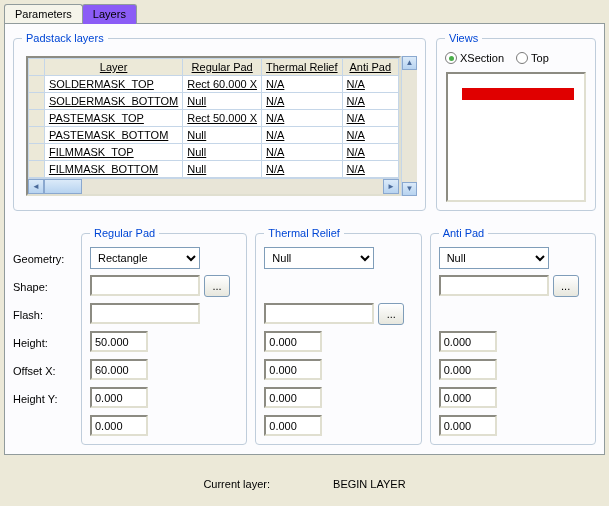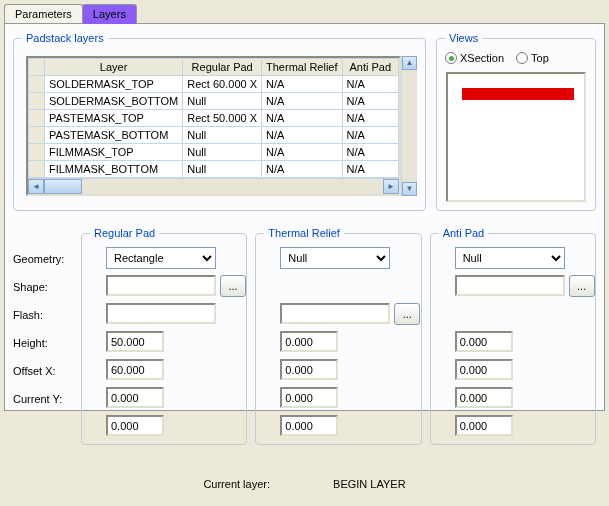--- a/index.html
+++ b/index.html
@@ -1,53 +1,53 @@
 <!DOCTYPE html>
 <html><head>
 <meta charset="utf-8">
 <style>
 * { box-sizing: border-box; font-family: Tahoma, Arial, sans-serif; font-size: 11px; }
 body { margin: 0; padding: 0; background: #ece9d8; width: 609px; height: 506px; overflow: hidden; }
 .tabs { display: flex; padding-left: 4px; padding-top: 4px; }
 .tab { padding: 3px 10px; border: 1px solid #919b9c; background: #f5f4ea; border-bottom: none; border-top-left-radius: 3px; border-top-right-radius: 3px; margin-right: -1px; cursor: pointer; }
 .tab.active { background: #8b5cf6; position: relative; z-index: 2; margin-bottom: -1px; padding-bottom: 4px; }
-.panel { border: 1px solid #919b9c; margin: 0 4px 4px 4px; background: #fcfcfe; padding: 8px; height: 388px; }
+.panel { border: 1px solid #919b9c; margin: 0 4px 4px 4px; background: #fcfcfe; padding: 8px; height: 432px; }
 fieldset { border: 1px solid #bfcddb; border-radius: 4px; padding: 8px; margin: 0; }
 legend { color: #0046d5; padding: 0 4px; }
 .row1 { display: flex; gap: 10px; }
 .padstack-fs { flex: 1; }
 .views-fs { width: 160px; }
 .radios { display: flex; gap: 12px; margin-bottom: 8px; }
 .radio { display: flex; align-items: center; gap: 3px; cursor: pointer; }
 .radio .dot { width: 12px; height: 12px; border-radius: 50%; border: 1px solid #7a7a7a; background: #fff; display: inline-flex; align-items: center; justify-content: center; }
 .radio.on .dot::after { content: ""; width: 5px; height: 5px; border-radius: 50%; background: #4aae4a; }
 .preview { border: 2px inset #e0dfd0; background: #fff; width: 140px; height: 130px; margin: 0 auto; position: relative; }
 .redbar { position: absolute; left: 14px; top: 14px; width: 112px; height: 12px; background: #e00000; }
 .tbl-wrap { border: 2px inset #e0dfd0; background: #fff; margin-top: 4px; margin-left: 4px; }
 table { border-collapse: collapse; width: 100%; }
-th, td { border: 1px solid #c5d6e8; padding: 2px 4px; text-align: left; height: 17px; background: #fff; white-space: nowrap; overflow: hidden; }
+th, td { border: 1px solid #c5d6e8; padding: 2px 4px; text-align: left; height: 17px; background: #fff; white-space: nowrap; overflow: hidden; text-decoration: underline; }
 th { background: #ece9d8; font-weight: normal; text-align: center; }
 .rowhdr { background: #ece9d8; width: 26px; text-align: center; font-size: 10px; }
 tr.sel td.cell { background: #2f62c9; color: #fff; }
 .col-layer { width: 135px; }
 .col-reg { width: 75px; }
 .col-th { width: 80px; }
 .col-anti { width: 65px; }
 .vscroll { width: 16px; background: #e8e5d7; border-left: 1px solid #c5d6e8; }
 .vscroll .arr { height: 14px; background: linear-gradient(#dbeaf9,#b7d3f0); border: 1px solid #8aa8cf; font-size: 8px; text-align: center; line-height: 12px; color: #4a6a9a; }
 .hscroll { display: flex; height: 16px; background: #e8e5d7; border-top: 1px solid #c5d6e8; }
 .hscroll .arr { width: 16px; background: linear-gradient(#dbeaf9,#b7d3f0); border: 1px solid #8aa8cf; font-size: 8px; text-align: center; line-height: 14px; color: #4a6a9a; cursor: pointer; }
 .hscroll .track { flex: 1; }
 .hscroll .thumb { width: 38px; height: 100%; background: linear-gradient(#dbeaf9,#b7d3f0); border: 1px solid #8aa8cf; }
 .tbl-outer { display: flex; }
 .row2 { display: flex; gap: 8px; margin-top: 16px; }
 .labels { display: flex; flex-direction: column; gap: 7px; padding-top: 22px; width: 60px; }
 .labels div { height: 21px; line-height: 21px; }
 .pad-fs { flex: 1; min-width: 0; }
-.field-col { display: flex; flex-direction: column; gap: 7px; margin-left: 16px; }
+.field-col { display: flex; flex-direction: column; gap: 7px; }
 .fr { display: flex; gap: 4px; align-items: center; height: 21px; }
 select, input[type=text] { border: 2px inset #e0dfd0; background: #fff; height: 21px; padding: 1px 3px; }
 select { width: 110px; height: 22px; border: 1px solid #7f9db9; }
 input[type=text] { width: 110px; }
 input.short { width: 58px; }
 .btn { height: 22px; min-width: 26px; border: 1px solid #7f9db9; background: linear-gradient(#fff,#e7e7de); border-radius: 3px; cursor: pointer; padding: 0 4px; }
 .footer { text-align: center; margin-top: 33px; }
 .footer span { display: inline-block; margin: 0 30px; }
 </style>
 </head>
@@ -156,21 +156,21 @@
     </fieldset>
   </div>
 
   <div class="row2">
     <div class="labels">
       <div>Geometry:</div>
       <div>Shape:</div>
       <div>Flash:</div>
       <div>Height:</div>
       <div>Offset X:</div>
-      <div>Current Y:</div>
+      <div>Height Y:</div>
     </div>
 
     <fieldset class="pad-fs">
       <legend>Regular Pad</legend>
       <div class="field-col">
         <div class="fr">
             <select><option>Rectangle</option></select>
           </div>
         <div class="fr">
             <input type="text" value="" style="">

